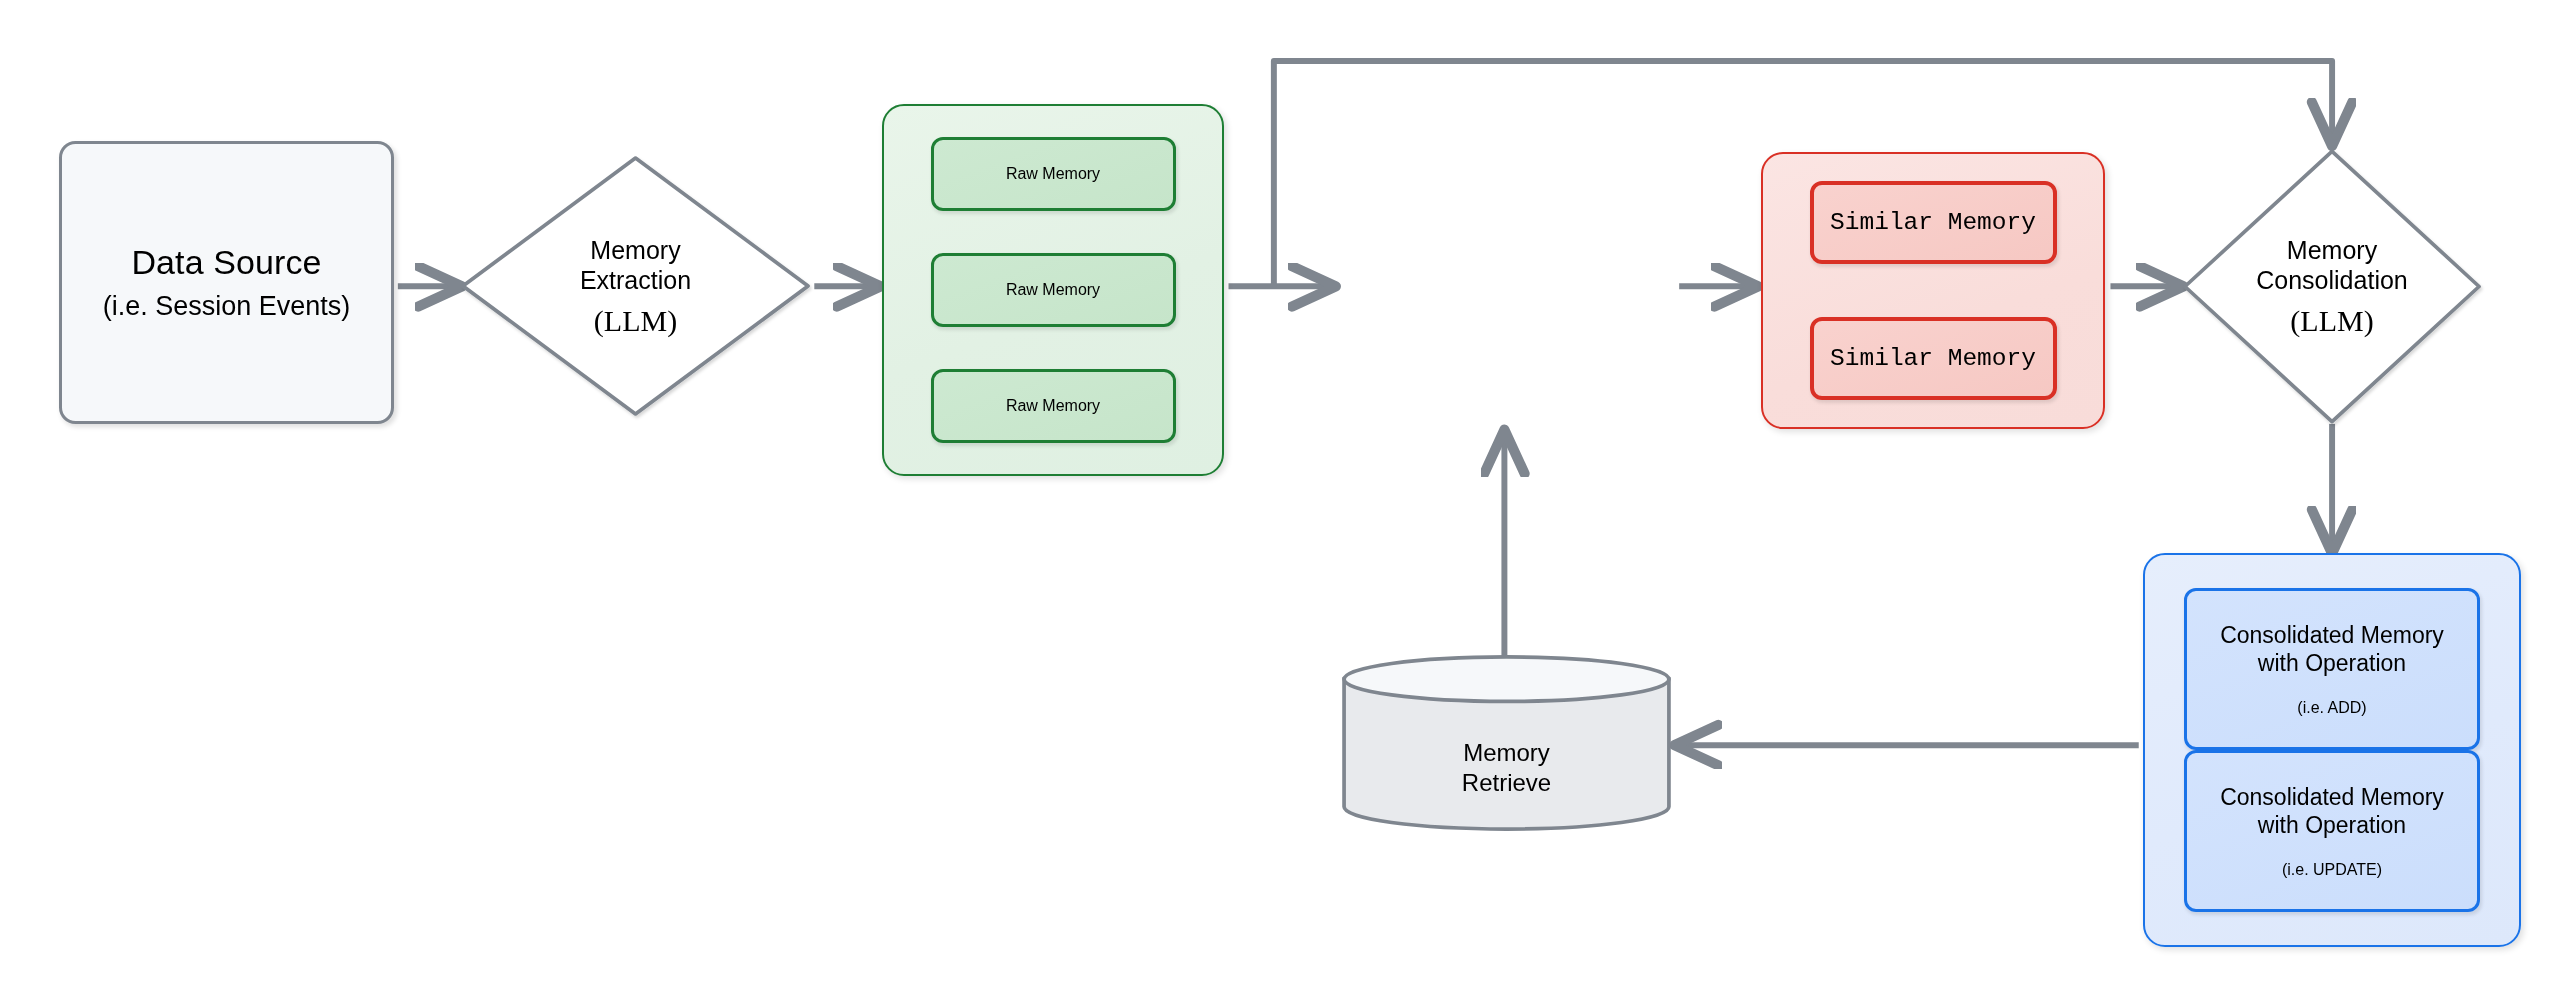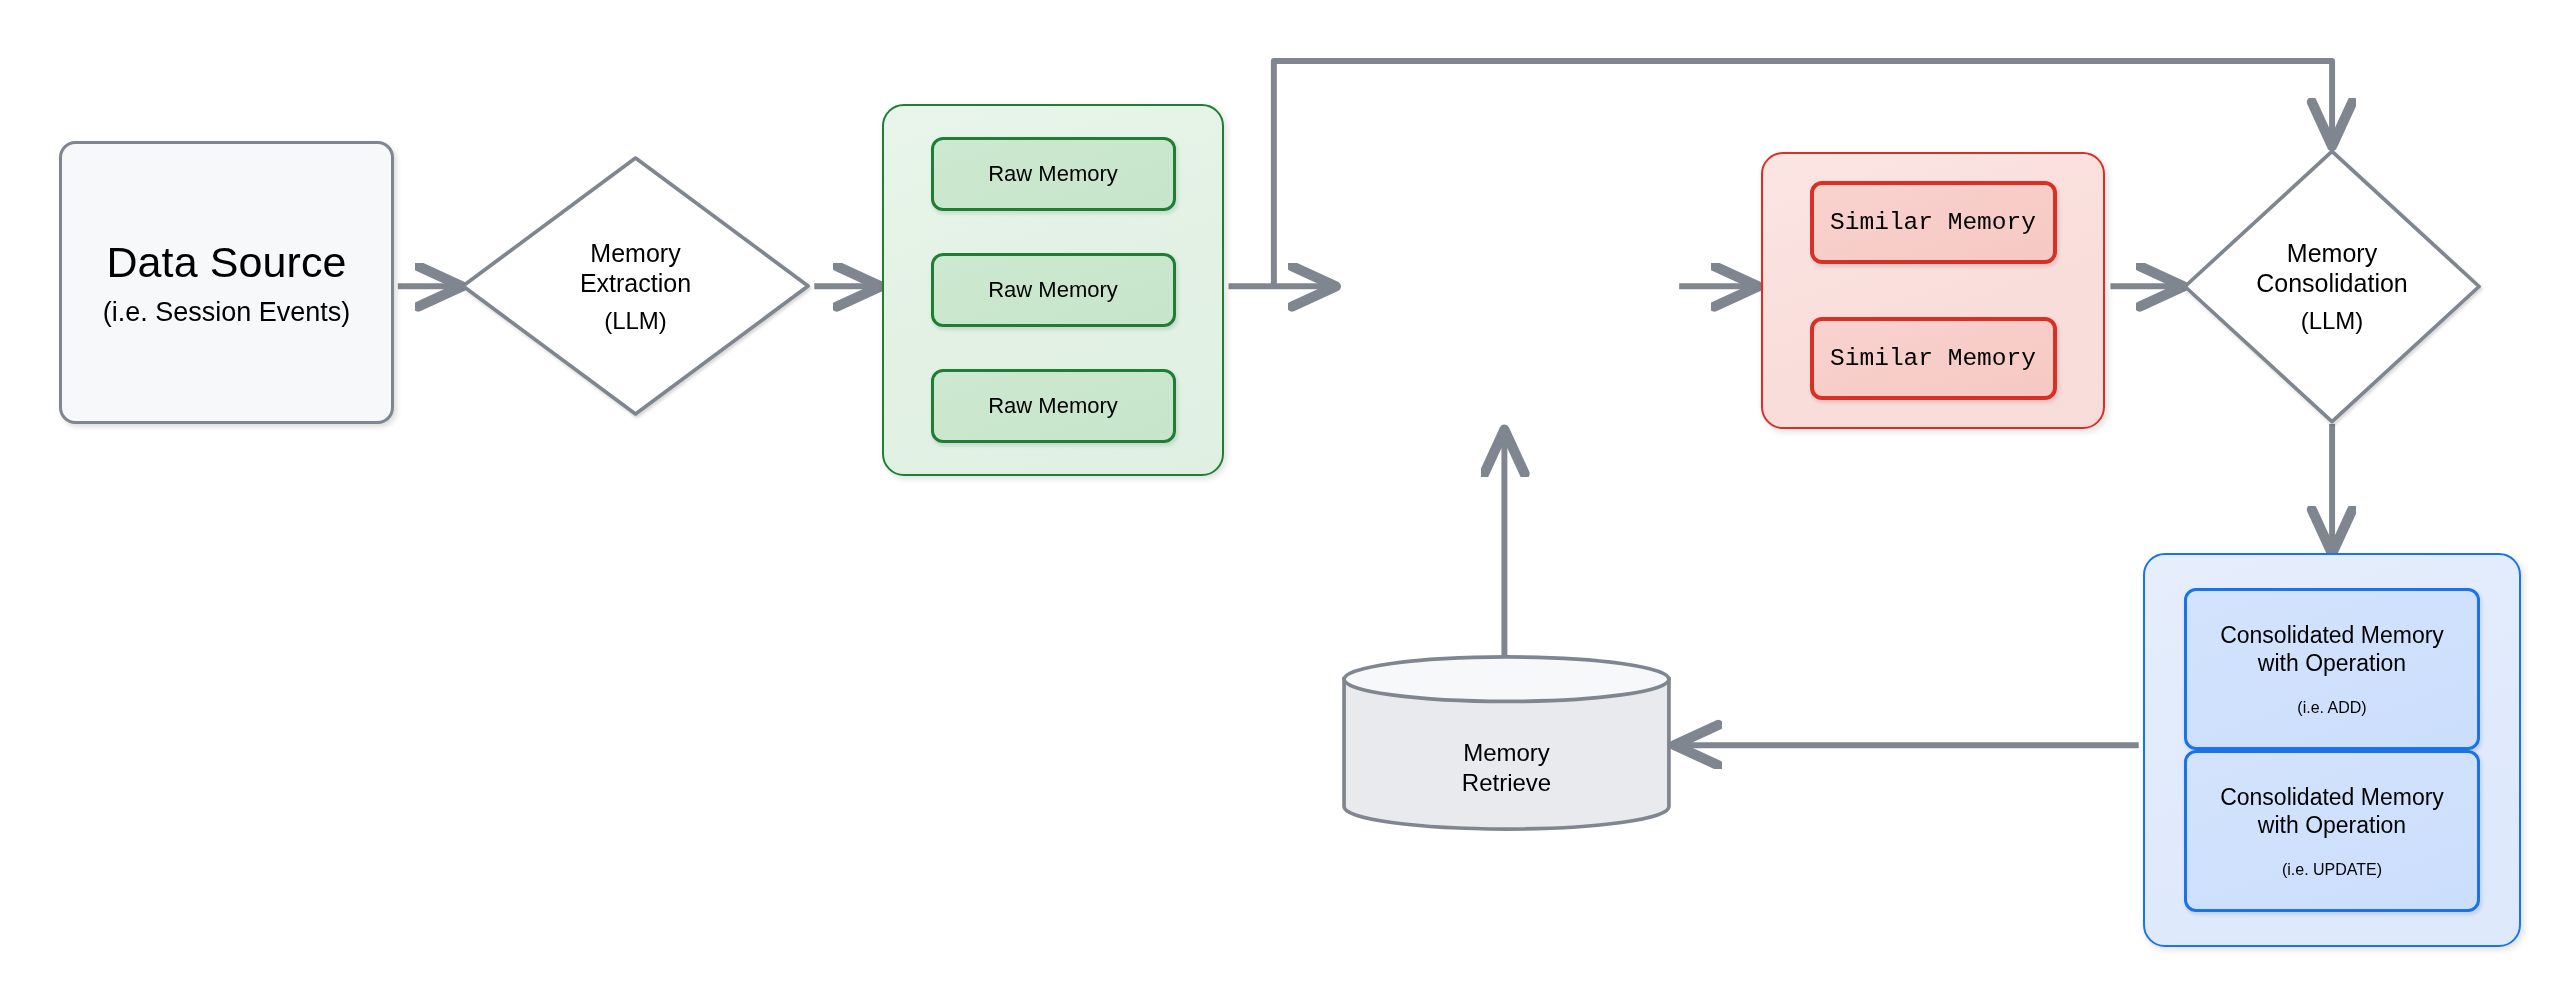--- a/index.html
+++ b/index.html
@@ -46,40 +46,40 @@
     width: 335px; height: 283px;
     background: #f6f8fa;
     border: 3.7px solid #7f868f;
     border-radius: 16.4px;
     box-shadow: 2.2px 3px 5.2px rgba(0,0,0,0.13);
     display: flex;
     flex-direction: column;
     align-items: center;
     justify-content: center;
   }
-  .datasource .t1 { font-size: 43px; letter-spacing: 0.1px; }
+  .datasource .t1 { font-size: 34px; letter-spacing: 0.1px; }
   .datasource .t2 { font-size: 27px; margin-top: 7.4px; }
 
   
   .diamond-wrap { position: absolute; }
   .diamond-wrap svg { position: absolute; left: 0; top: 0; overflow: visible; }
   .diamond-text {
     position: absolute;
     left: 0; top: 0;
     width: 100%; height: 100%;
     display: flex;
     flex-direction: column;
     align-items: center;
     justify-content: center;
     text-align: center;
     color: #000;
     pointer-events: none;
   }
   .dm-main { font-size: 25px; line-height: 1.2; }
-  .dm-sub  { font-size: 24px; margin-top: 9px; }
+  .dm-sub  { font-size: 30px; margin-top: 9px; font-family: Liberation Serif, serif; }
 
   
   .group {
     position: absolute;
     box-sizing: border-box;
     border-radius: 22px;
     display: flex;
     flex-direction: column;
     align-items: center;
     justify-content: space-between;
@@ -101,21 +101,21 @@
     width: 342px; height: 372px;
     background: linear-gradient(160deg, #e9f5ea 0%, #e2f1e4 55%, #dff0e2 100%);
     border: 2.2px solid #1e7e34;
     box-shadow: 2.2px 3px 6px rgba(0,0,0,0.12);
     padding: 31px 0 31px 0;
   }
   .green-item {
     width: 245px; height: 74px;
     background: linear-gradient(160deg, #cde9d1 0%, #c6e5ca 100%);
     border: 3.7px solid #1e7e34;
-    font-size: 22px;
+    font-size: 16px;
     box-shadow: 1.5px 2.2px 3.7px rgba(0,0,0,0.10);
   }
 
   
   .red-group {
     left: 1761px; top: 152px;
     width: 344px; height: 277px;
     background: linear-gradient(160deg, #fbe5e3 0%, #f9ddda 60%, #f8dcd9 100%);
     border: 2.2px solid #d93025;
     box-shadow: 2.2px 3px 6px rgba(0,0,0,0.12);

